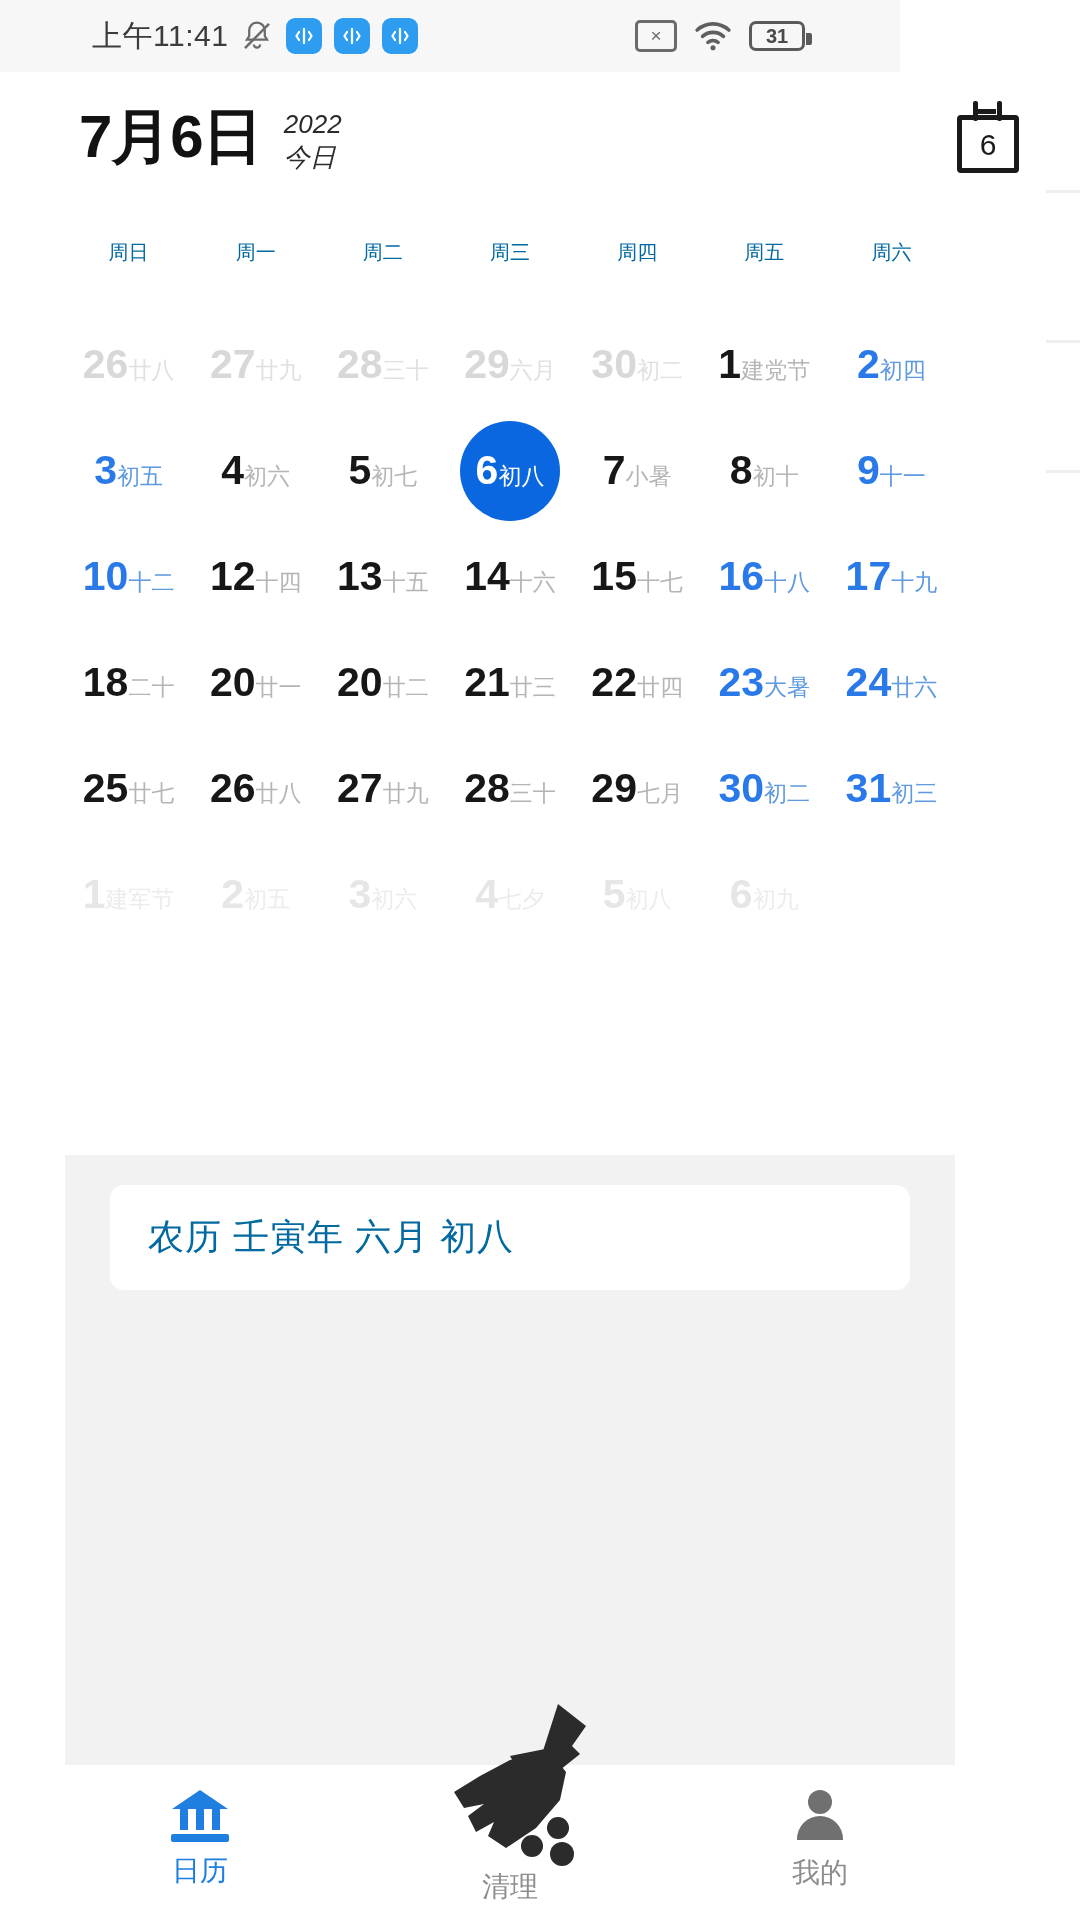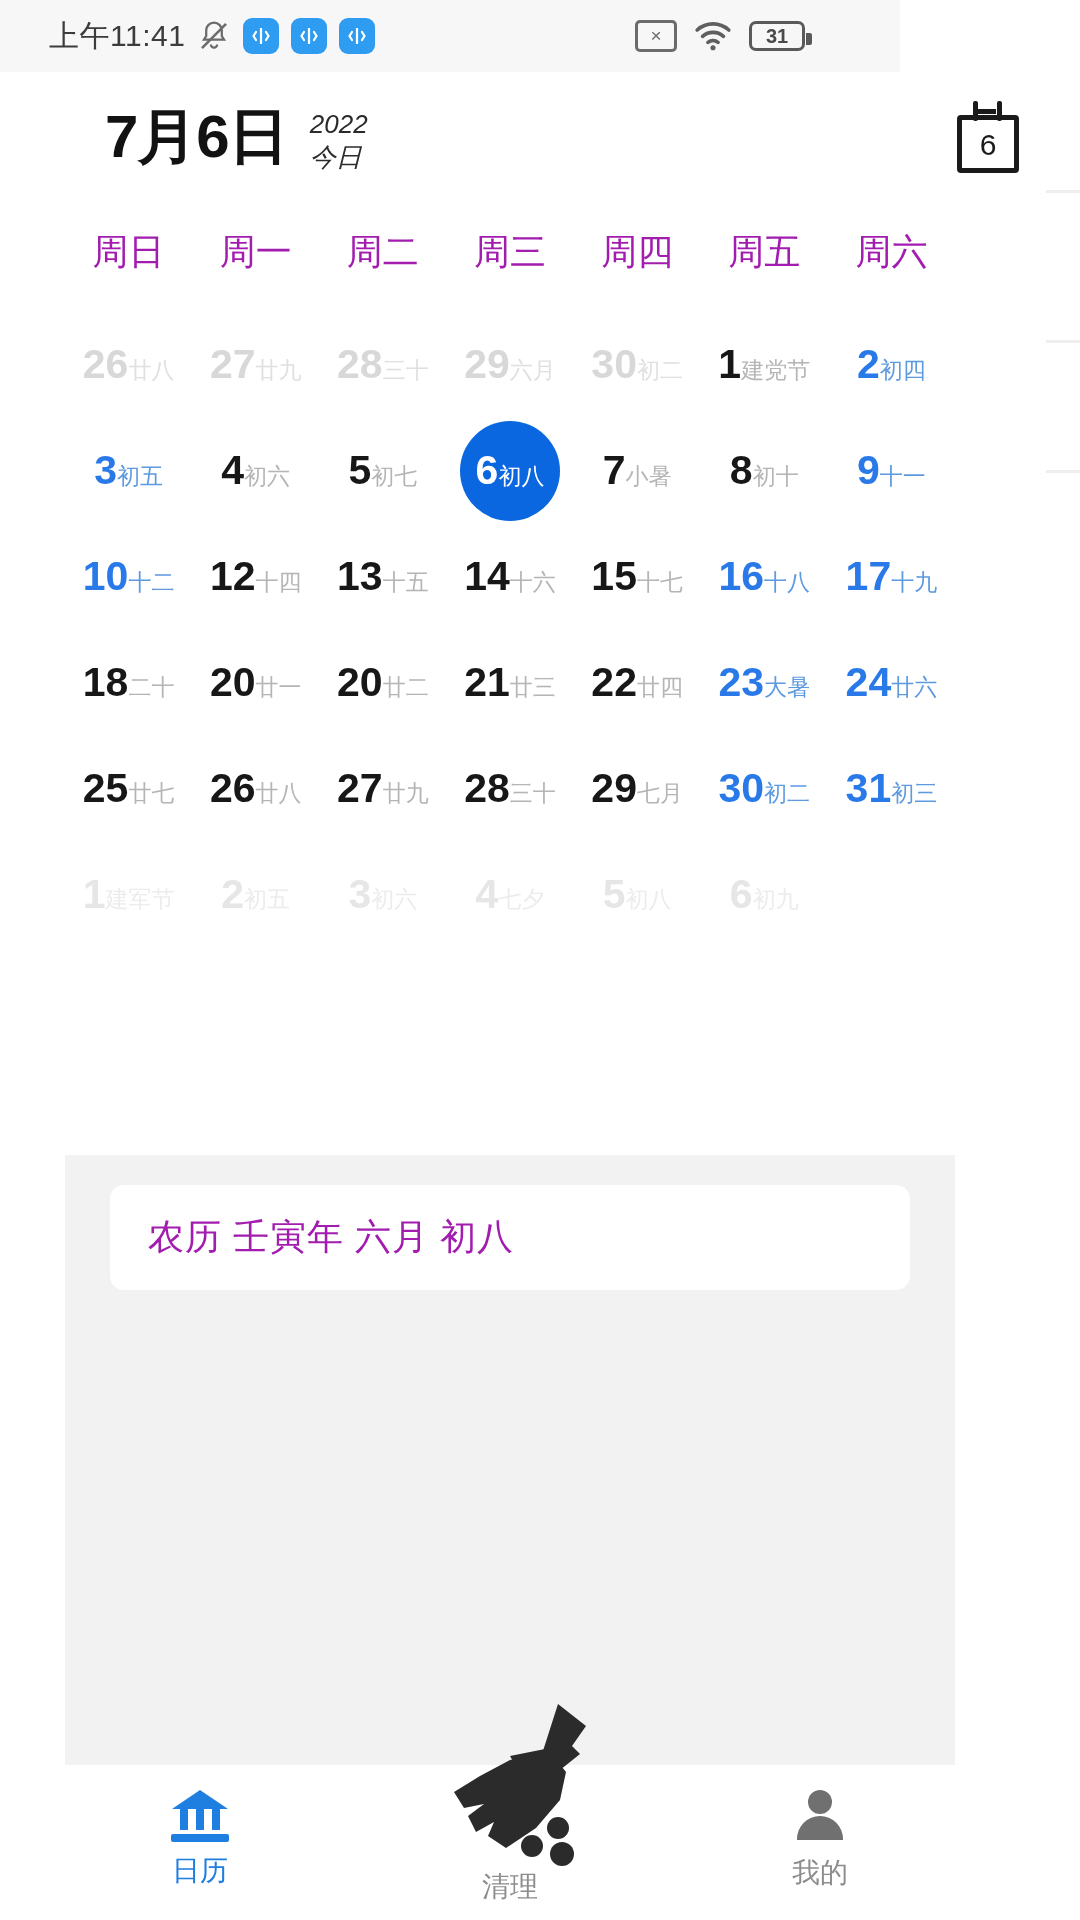--- a/index.html
+++ b/index.html
@@ -14,21 +14,21 @@
     width:1080px; height:1920px;
     background:#ffffff;
   }
 
   
   #statusbar{
     position:absolute; top:0; left:0;
     width:900px; height:72px;
     background:#f7f7f7;
     display:flex; align-items:center;
-    padding:0 40px 0 49px;
+    padding:0 40px 0 92px;
   }
   #statusbar .sb-left{ display:flex; align-items:center; gap:12px; }
   #statusbar .sb-right{ margin-left:auto; display:flex; align-items:center; gap:17px; padding-right:55px;}
   .sb-time{ font-size:30px; color:#3c3c3c; font-weight:500; letter-spacing:.5px; }
   .sb-ico{ display:inline-flex; align-items:center; justify-content:center; }
 
   .blue-chip{
     width:36px;height:36px;border-radius:9px;background:#2e9cf0;
     display:inline-flex;align-items:center;justify-content:center;
   }
@@ -45,21 +45,21 @@
 
   .simx{
     width:42px;height:32px;border:3px solid #6b6b6b;border-radius:5px;
     display:flex;align-items:center;justify-content:center;font-size:19px;color:#6b6b6b;
     position:relative;
   }
 
   
   #header{
     position:absolute; top:72px; left:0; width:1080px; height:130px;
-    display:flex; align-items:center; padding:0 55px 0 105px;
+    display:flex; align-items:center; padding:0 55px 0 79px;
   }
   .h-title{ font-size:60px; font-weight:bold; color:#121212; letter-spacing:-1px; line-height:1;}
   .h-sub{ margin-left:22px; margin-top:8px; line-height:1.28;font-style:italic; }
   .h-sub div{ font-size:26px; color:#2b2b2b; }
   #cal-icon-btn{ margin-left:auto; width:72px;height:76px; position:relative; }
   .cal-body{
     position:absolute;left:4px;top:16px;width:62px;height:58px;
     border:5px solid #1a1a1a;border-radius:4px;
     display:flex;align-items:center;justify-content:center;
   }
@@ -69,21 +69,21 @@
   .cal-ring.r2{ left:44px; }
   .cal-bar{ position:absolute;top:10px;left:25px;width:18px;height:5px;background:#1a1a1a;}
 
   
   #weekrow{
     position:absolute; top:222px; left:65px; width:890px; height:60px;
     display:grid; grid-template-columns:repeat(7,1fr);
   }
   #weekrow div{
     display:flex;align-items:center;justify-content:center;
-    font-size:36px;color:#a21caf;
+    font-size:20px;color:#0369a1;
   }
 
   
   #grid{
     position:absolute; top:312px; left:65px; width:890px; height:635px;
     display:grid; grid-template-columns:repeat(7,1fr); grid-template-rows:repeat(6,1fr);
   }
   .cell{
     position:relative;
     display:flex;flex-direction:row;align-items:center;justify-content:center;
@@ -106,21 +106,21 @@
   
   #lunar-panel{
     position:absolute; top:1155px; left:65px; width:890px; height:610px;
     background:#f2f2f2;
   }
   #lunar-card{
     position:absolute; top:1185px; left:110px; width:800px; height:105px;
     background:#ffffff; border-radius:14px;
     display:flex; align-items:center; padding-left:38px;
   }
-  #lunar-card span{ font-size:36px; color:#a21caf; letter-spacing:1px; }
+  #lunar-card span{ font-size:36px; color:#0369a1; letter-spacing:1px; }
 
   
   #bottomnav{
     position:absolute; left:65px; bottom:0; width:890px; height:152px;
     background:#ffffff;
     display:grid; grid-template-columns:repeat(3,1fr);gap:40px;
   }
   .navitem{ position:relative; display:flex;flex-direction:column;align-items:center;justify-content:flex-start; padding-top:22px;}
   .navlabel{ font-size:28px; color:#8d8d8d; margin-top:10px; }
   .navitem.active .navlabel{ color:#1f7fe0; }

